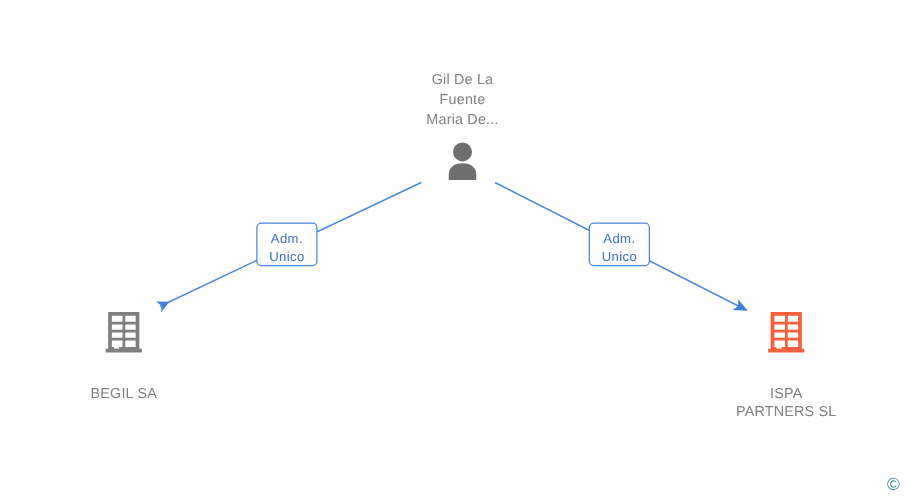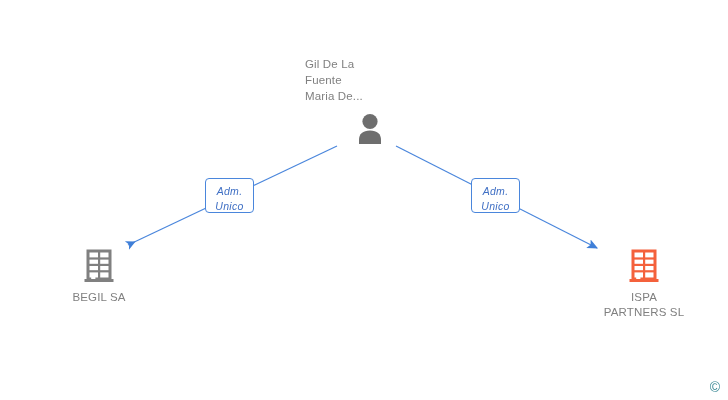--- a/index.html
+++ b/index.html
@@ -25,20 +25,21 @@
     height: 400px;
     pointer-events: none;
   }
 
   
   .person-node {
     position: absolute;
     left: 305px;
     top: 56px;
     width: 130px;
+    text-align: center;
   }
   .person-label {
     font-size: 11.5px;
     line-height: 16px;
     color: #808080;
     letter-spacing: 0.15px;
     white-space: pre-line;
   }
   .person-icon {
     margin: 8px auto 0 auto;
@@ -47,29 +48,29 @@
     display: block;
   }
 
   
   .company-node {
     position: absolute;
     width: 130px;
     text-align: center;
   }
   .company-node.left  { left: 34px;  top: 249px; }
-  .company-node.right { left: 579px; top: 249px; }
+  .company-node.right { left: 564px; top: 249px; }
   .company-icon {
     width: 32px;
     height: 34px;
     display: block;
     margin: 0 auto;
   }
   .company-label {
-    margin-top: 7px;
+    margin-top: 25px;
     font-size: 11.5px;
     line-height: 15px;
     color: #808080;
     letter-spacing: 0.15px;
     white-space: pre-line;
   }
 
   
   .rel-label {
     position: absolute;
@@ -77,21 +78,20 @@
     border: 1px solid #4a86dc;
     border-radius: 4px;
     background: #ffffff;
     color: #3f6fc4;
     font-size: 10.5px;
     line-height: 15px;
     letter-spacing: 0.3px;
     padding: 5px 0 5px 0;
     text-align: center;
     white-space: pre-line;
-    font-style: italic;
   }
   .rel-label.left  { left: 205px; top: 178px; width: 49px; height: 35px; }
   .rel-label.right { left: 471px; top: 178px; width: 49px; height: 35px; }
 
   
   .watermark {
     position: absolute;
     right: 8px;
     bottom: 6px;
     display: flex;

